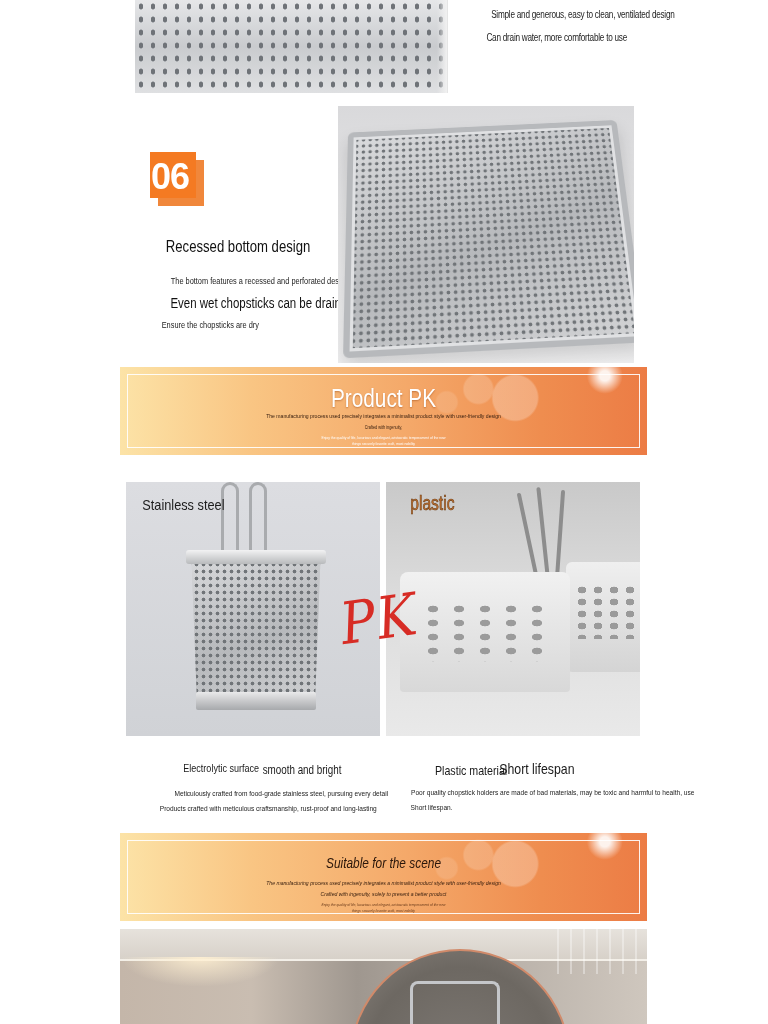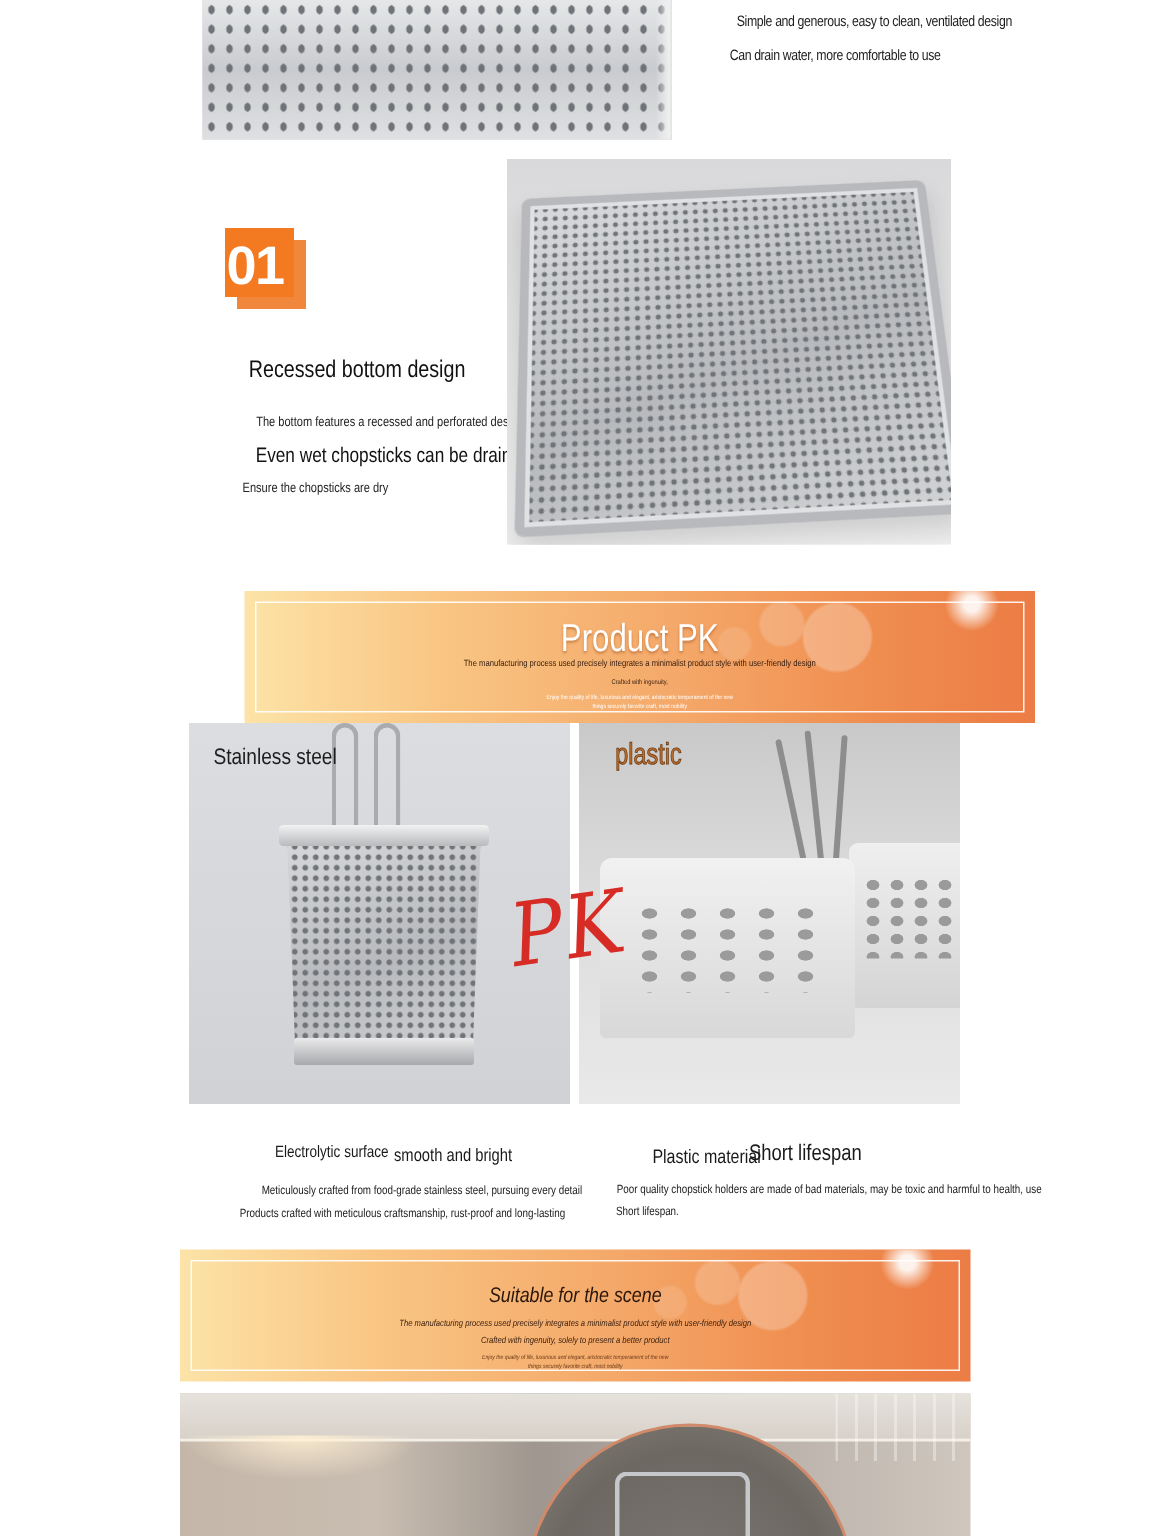--- a/index.html
+++ b/index.html
@@ -58,21 +58,21 @@
     background:
       radial-gradient(circle at 75% 35%, rgba(255,255,255,0.25) 0 22px, transparent 24px),
       radial-gradient(circle at 68% 25%, rgba(255,255,255,0.18) 0 14px, transparent 16px),
       radial-gradient(circle at 92% 10%, rgba(255,255,255,0.9) 0 5px, rgba(255,255,255,0.0) 18px),
       radial-gradient(circle at 62% 40%, rgba(255,255,255,0.12) 0 10px, transparent 12px);
   }
   .banner .frame { position: absolute; left: 7px; top: 7px; right: 7px; bottom: 7px; border: 1px solid rgba(255,255,255,0.9); }
   .banner .title { position: absolute; left: 0; right: 0; text-align: center; color: #ffffff; white-space: nowrap; }
   .banner .t1, .banner .t2, .banner .t3, .banner .t4 { position: absolute; left: 0; right: 0; text-align: center; white-space: nowrap; }
 
-  #banner-pk { top: 394px; margin-left: 43px; }
+  #banner-pk { top: 367px; }
   #banner-pk .title { top: 16px; font-size: 26px; transform: scaleX(0.8); text-shadow: 0 1px 2px rgba(150,70,20,0.5); }
   #banner-pk .t1 { top: 46px; font-size: 6px; color: #3a2010; transform: scaleX(0.85); }
   #banner-pk .t2 { top: 58px; font-size: 4.5px; color: #3a2010; transform: scaleX(0.85); }
   #banner-pk .t3 { top: 68px; font-size: 4px; color: #ffffff; transform: scaleX(0.85); }
   #banner-pk .t4 { top: 74px; font-size: 4px; color: #ffffff; transform: scaleX(0.85); }
 
   #banner-scene { top: 833px; font-style: italic; }
   #banner-scene .title { top: 22px; font-size: 14px; color: #2a160a; transform: scaleX(0.85); }
   #banner-scene .t1 { top: 47px; font-size: 6px; color: #3a2010; transform: scaleX(0.85); }
   #banner-scene .t2 { top: 58px; font-size: 6px; color: #3a2010; transform: scaleX(0.85); }
@@ -127,21 +127,21 @@
 </head>
 <body>
 
 <div id="top-image" class="abs perf" title="Perforated stainless steel panel close-up"></div>
 <div id="top-line1" class="abs">Simple and generous, easy to clean, ventilated design</div>
 <div id="top-line2" class="abs">Can drain water, more comfortable to use</div>
 
 <div id="badge" class="abs">
   <div class="shadow"></div>
   <div class="front"></div>
-  <div class="num">01</div>
+  <div class="num">06</div>
 </div>
 <div id="feat-title" class="abs">Recessed bottom design</div>
 <div id="feat-desc1" class="abs">The bottom features a recessed and perforated design.</div>
 <div id="feat-desc2" class="abs">Even wet chopsticks can be drained,</div>
 <div id="feat-desc3" class="abs">Ensure the chopsticks are dry</div>
 
 <div id="basket-photo" class="abs" title="Perforated stainless steel basket bottom">
   <div class="tray perf-small"></div>
 </div>
 

